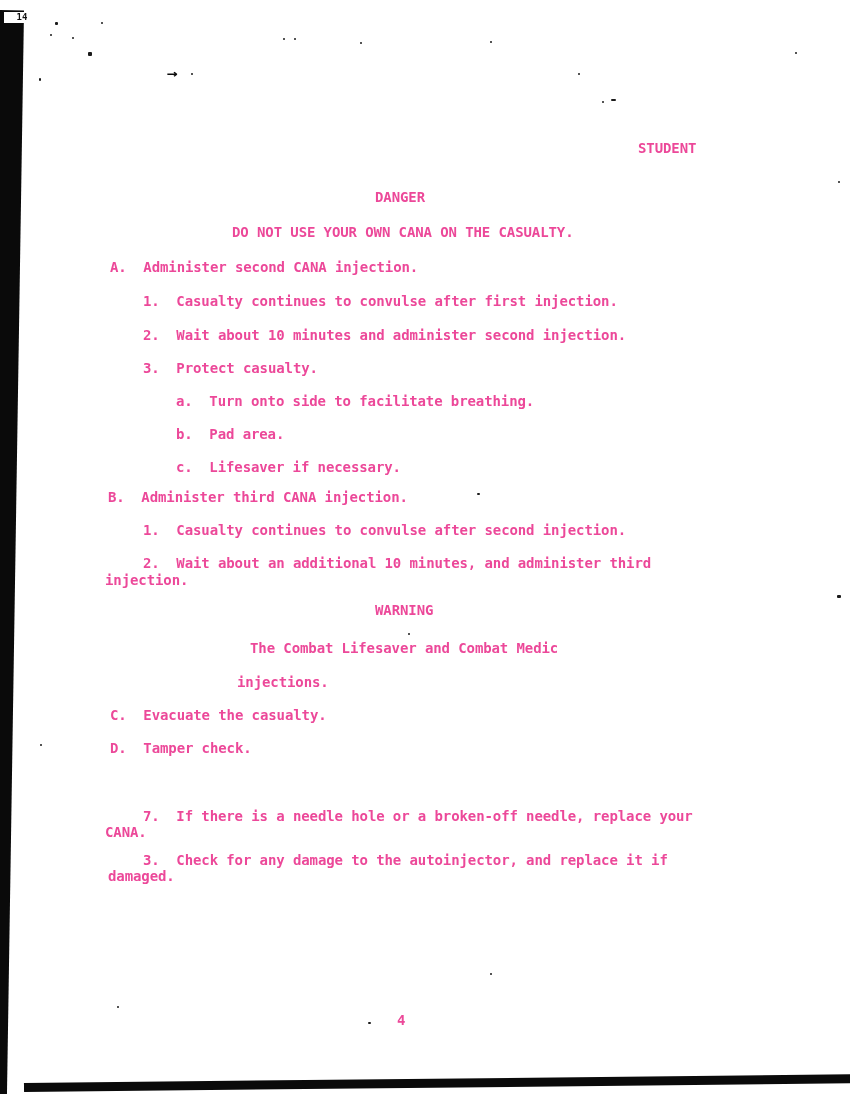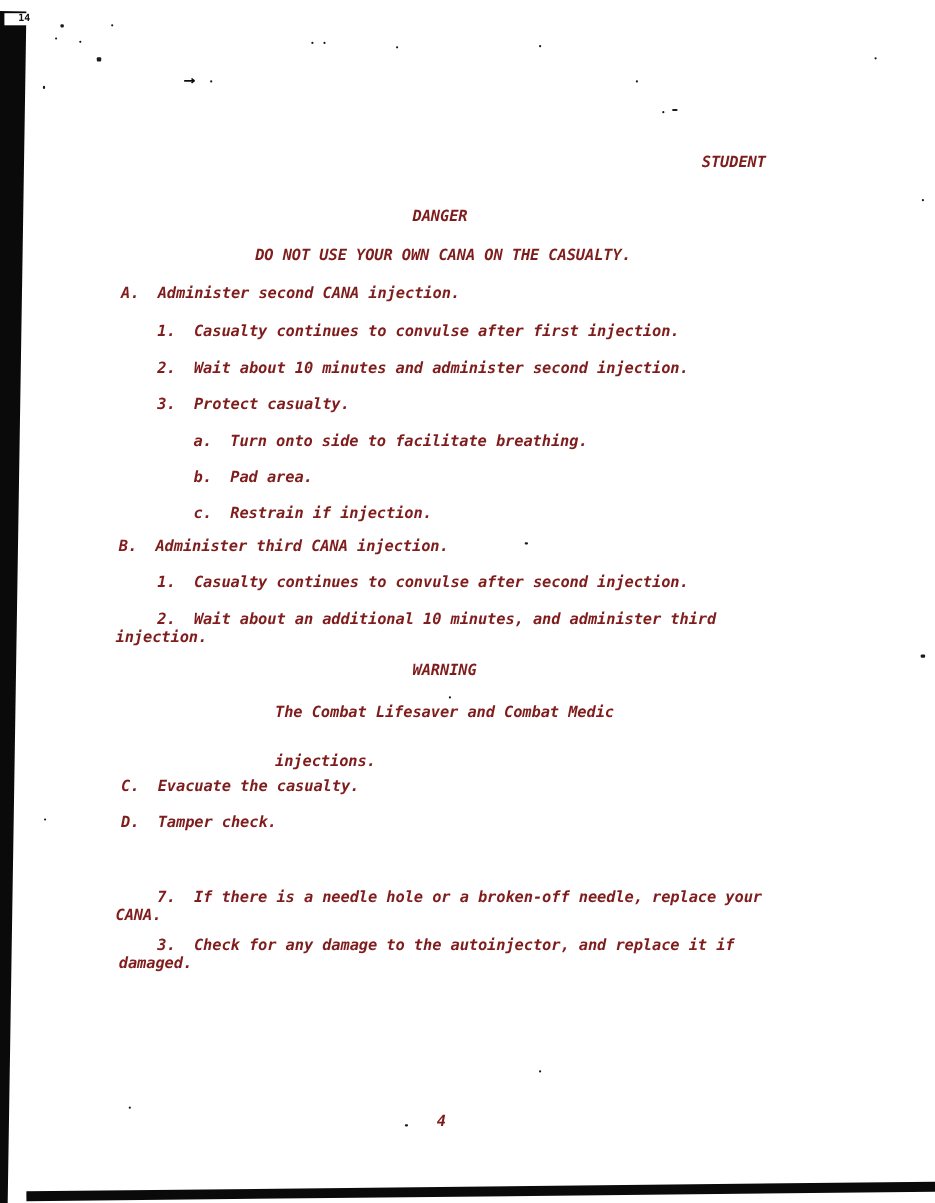--- a/index.html
+++ b/index.html
@@ -10,23 +10,22 @@
     background: #ffffff;
     overflow: hidden;
     font-family: "DejaVu Sans Mono", "Liberation Mono", monospace;
   }
   .ln {
     position: absolute;
     white-space: pre;
     font-size: 14px;
     font-weight: 700;
     letter-spacing: -0.1px;
-    color: #7f1d1d;
+    color: #ec4899;
     line-height: 17px;
-    font-style: italic;
   }
   .edge-bar {
     position: absolute;
     background: #0a0a0a;
   }
   .left-bar {
     left: 0; top: 10;
     top: 10px;
     width: 24px; height: 1090px;
     transform: rotate(0.9deg);
@@ -103,30 +102,30 @@
   <div class="ln" style="left:638px; top:140px;">STUDENT</div>
   <div class="ln" style="left:375px; top:189px;">DANGER</div>
   <div class="ln" style="left:232px; top:224px;">DO NOT USE YOUR OWN CANA ON THE CASUALTY.</div>
 
   <div class="ln" style="left:110px; top:259px;">A.  Administer second CANA injection.</div>
   <div class="ln" style="left:143px; top:293px;">1.  Casualty continues to convulse after first injection.</div>
   <div class="ln" style="left:143px; top:327px;">2.  Wait about 10 minutes and administer second injection.</div>
   <div class="ln" style="left:143px; top:360px;">3.  Protect casualty.</div>
   <div class="ln" style="left:176px; top:393px;">a.  Turn onto side to facilitate breathing.</div>
   <div class="ln" style="left:176px; top:426px;text-align:center;">b.  Pad area.</div>
-  <div class="ln" style="left:176px; top:459px;">c.  Restrain if injection.</div>
+  <div class="ln" style="left:176px; top:459px;">c.  Lifesaver if necessary.</div>
 
   <div class="ln" style="left:108px; top:489px;">B.  Administer third CANA injection.</div>
   <div class="ln" style="left:143px; top:522px;">1.  Casualty continues to convulse after second injection.</div>
   <div class="ln" style="left:143px; top:555px;">2.  Wait about an additional 10 minutes, and administer third</div>
   <div class="ln" style="left:105px; top:572px;">injection.</div>
 
   <div class="ln" style="left:375px; top:602px;">WARNING</div>
   <div class="ln" style="left:250px; top:640px;">The Combat Lifesaver and Combat Medic</div>
-  <div class="ln" style="left:250px; top:674px;margin-top:10px;">injections.</div>
+  <div class="ln" style="left:237px; top:674px;">injections.</div>
 
   <div class="ln" style="left:110px; top:707px;">C.  Evacuate the casualty.</div>
   <div class="ln" style="left:110px; top:740px;">D.  Tamper check.</div>
   <div class="ln" style="left:143px; top:808px;">7.  If there is a needle hole or a broken-off needle, replace your</div>
   <div class="ln" style="left:105px; top:824px;">CANA.</div>
   <div class="ln" style="left:143px; top:852px;">3.  Check for any damage to the autoinjector, and replace it if</div>
   <div class="ln" style="left:108px; top:868px;">damaged.</div>
 
   <div class="ln" style="left:397px; top:1012px;">4</div>
 </div>

